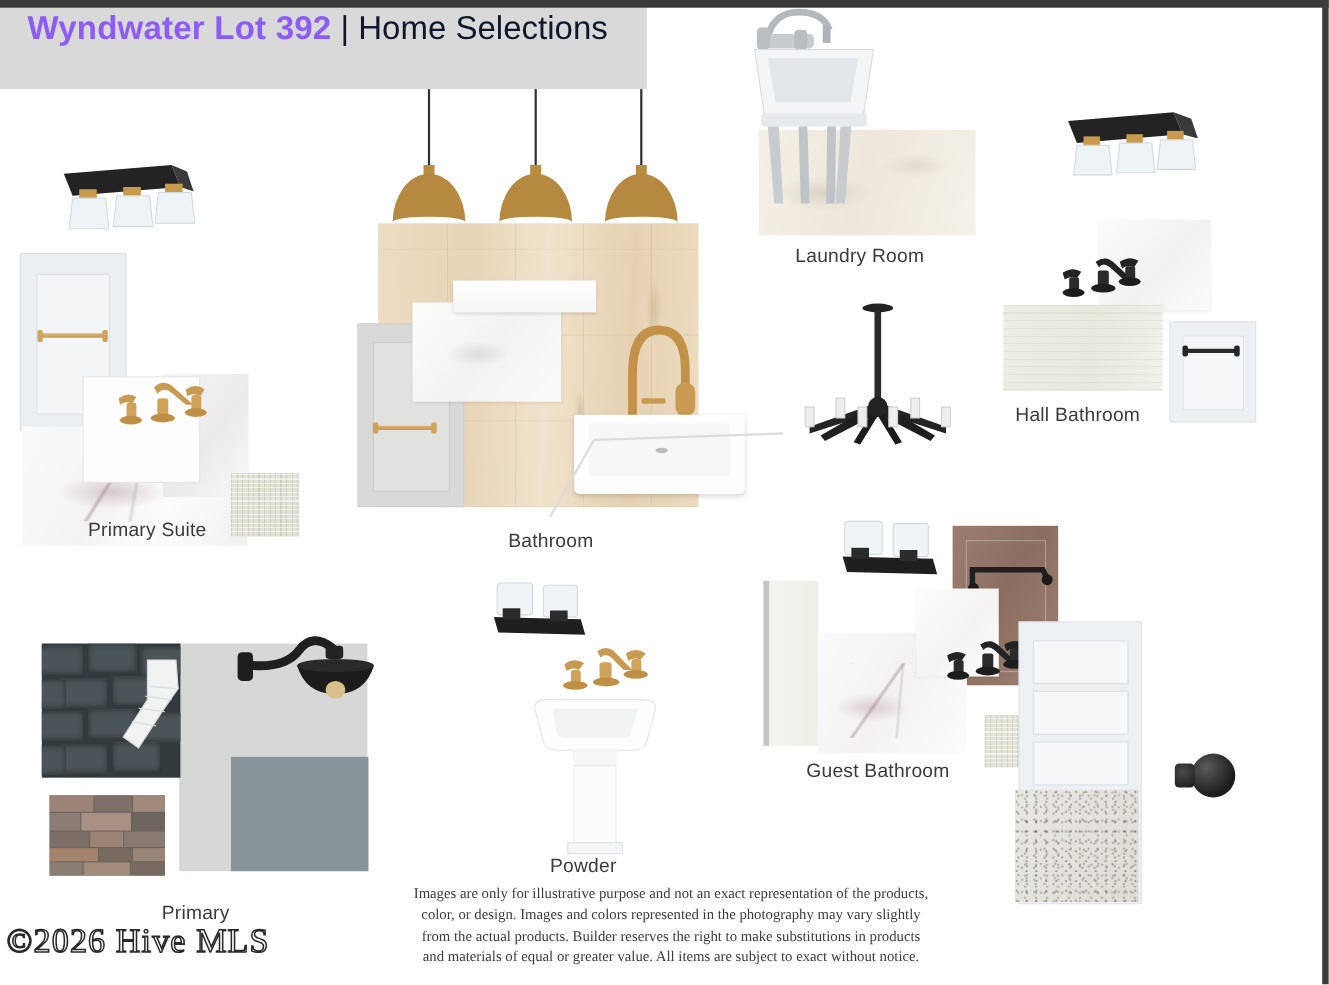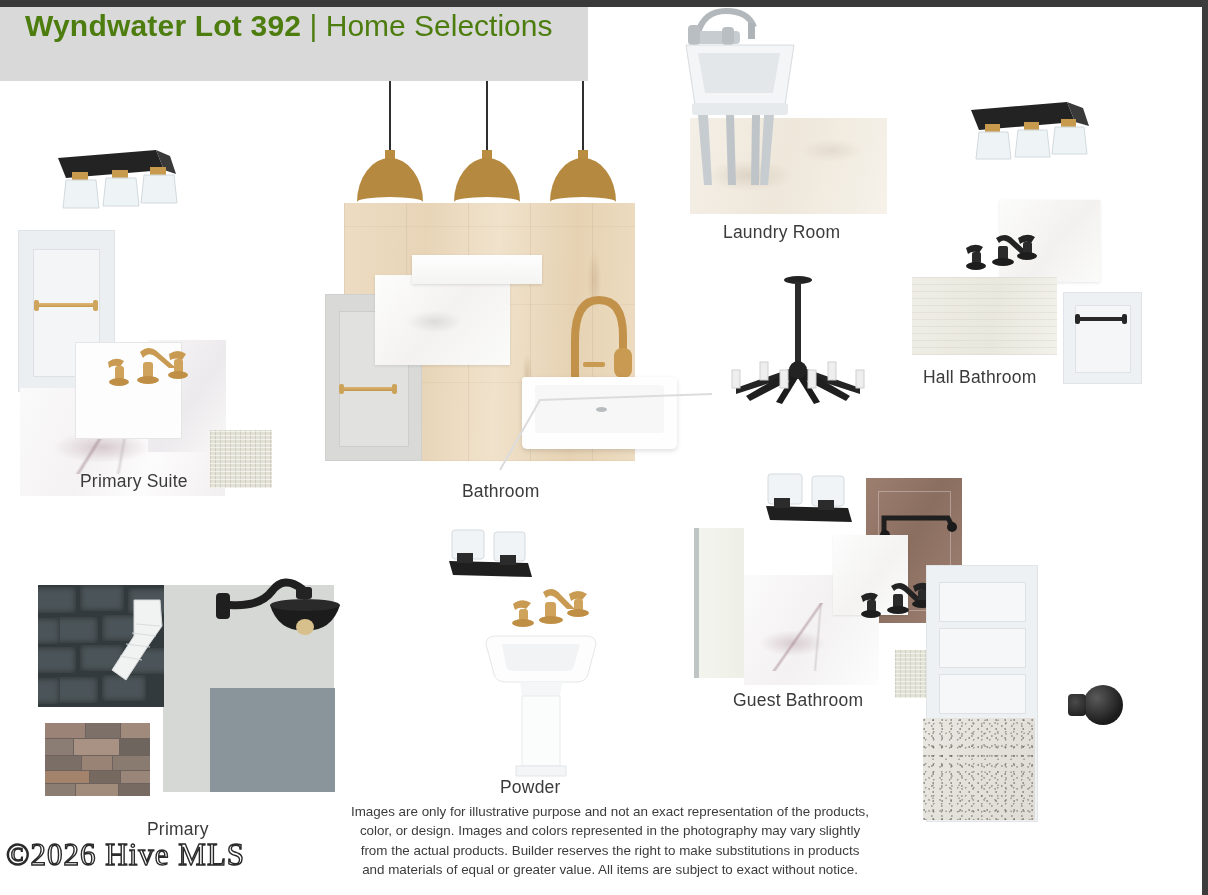--- a/index.html
+++ b/index.html
@@ -13,22 +13,22 @@
   }
   #board{position:absolute;left:0;top:0;width:1208px;height:895px;background:#fff;overflow:hidden;}
 
   
   .topbar{position:absolute;left:0;top:0;width:1208px;height:7px;background:#3a3a3a;z-index:90;}
   .rightedge{position:absolute;right:0;top:0;width:6px;height:895px;background:#3d3d3d;z-index:90;}
 
   
   .headerbox{position:absolute;left:0;top:5px;width:588px;height:76px;background:#d9d9d9;z-index:40;}
   .headertitle{position:absolute;left:25px;top:5px;white-space:nowrap;font-size:30px;line-height:42px;z-index:41;}
-  .t-red{color:#4d7c0f;font-weight:bold;letter-spacing:.2px;}
-  .t-dark{color:#4d7c0f;font-weight:400;}
+  .t-red{color:#8b5cf6;font-weight:bold;letter-spacing:.2px;}
+  .t-dark{color:#0f172a;font-weight:400;}
 
   
   .lbl{position:absolute;color:#3b3b3b;font-size:17.5px;letter-spacing:.2px;white-space:nowrap;z-index:60;}
   .sw{position:absolute;}           
   .ph{position:absolute;}           
 
   
   .ps-marble{left:20px;top:388px;width:205px;height:108px;
     background:
       radial-gradient(ellipse 70px 22px at 40% 55%, rgba(168,140,148,.40), rgba(168,140,148,0) 70%),
@@ -132,21 +132,21 @@
       radial-gradient(circle at 14% 22%,rgba(90,85,78,.55) .7px,transparent 1.2px),
       radial-gradient(circle at 56% 44%,rgba(120,112,102,.50) .7px,transparent 1.2px),
       radial-gradient(circle at 33% 71%,rgba(80,76,70,.45) .7px,transparent 1.2px),
       radial-gradient(circle at 78% 18%,rgba(110,104,95,.45) .7px,transparent 1.2px),
       radial-gradient(circle at 88% 80%,rgba(95,90,82,.45) .7px,transparent 1.2px),
       linear-gradient(120deg,#e9e7e1,#dedcd5);
     background-size:9px 9px,11px 11px,8px 8px,13px 13px,10px 10px,100% 100%;}
 
   
   .disc{position:absolute;left:330px;top:802px;width:560px;text-align:center;
-    font-size:13.4px;line-height:19.4px;color:#3c3c3c;z-index:60;}
+    font-size:13.4px;line-height:19.4px;color:#3c3c3c;z-index:60;font-family:Liberation Serif, serif;}
   
   .wm{position:absolute;left:6px;top:836px;font-size:31px;line-height:38px;letter-spacing:1px;
     color:transparent;-webkit-text-stroke:1.4px #2a2a2a;font-family:"Liberation Serif",serif;z-index:70;white-space:nowrap;}
   svg{display:block;overflow:visible;}
 </style>
 </head>
 <body>
 
 <div id="board">
 

